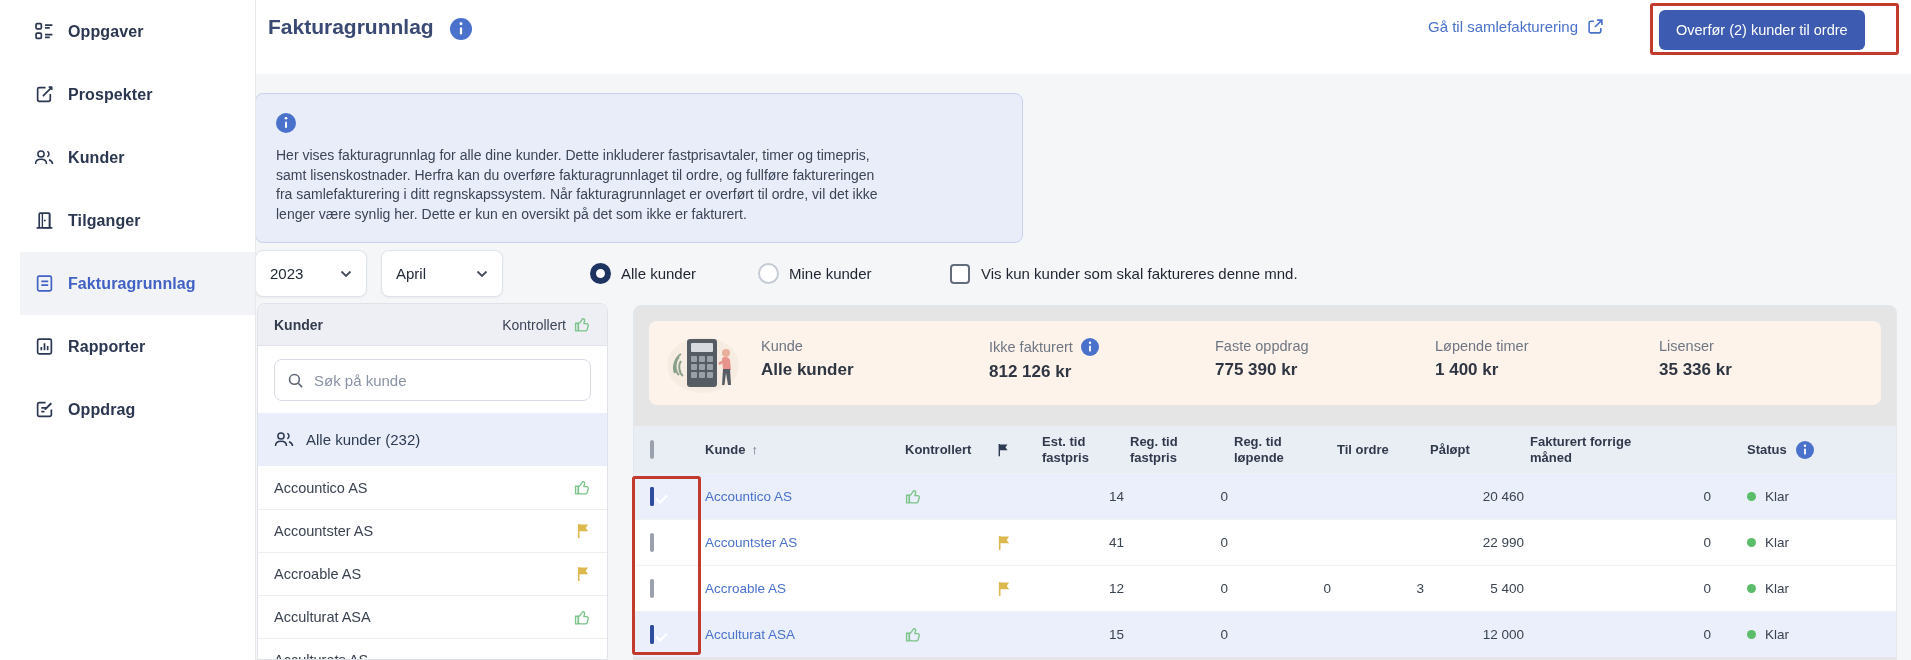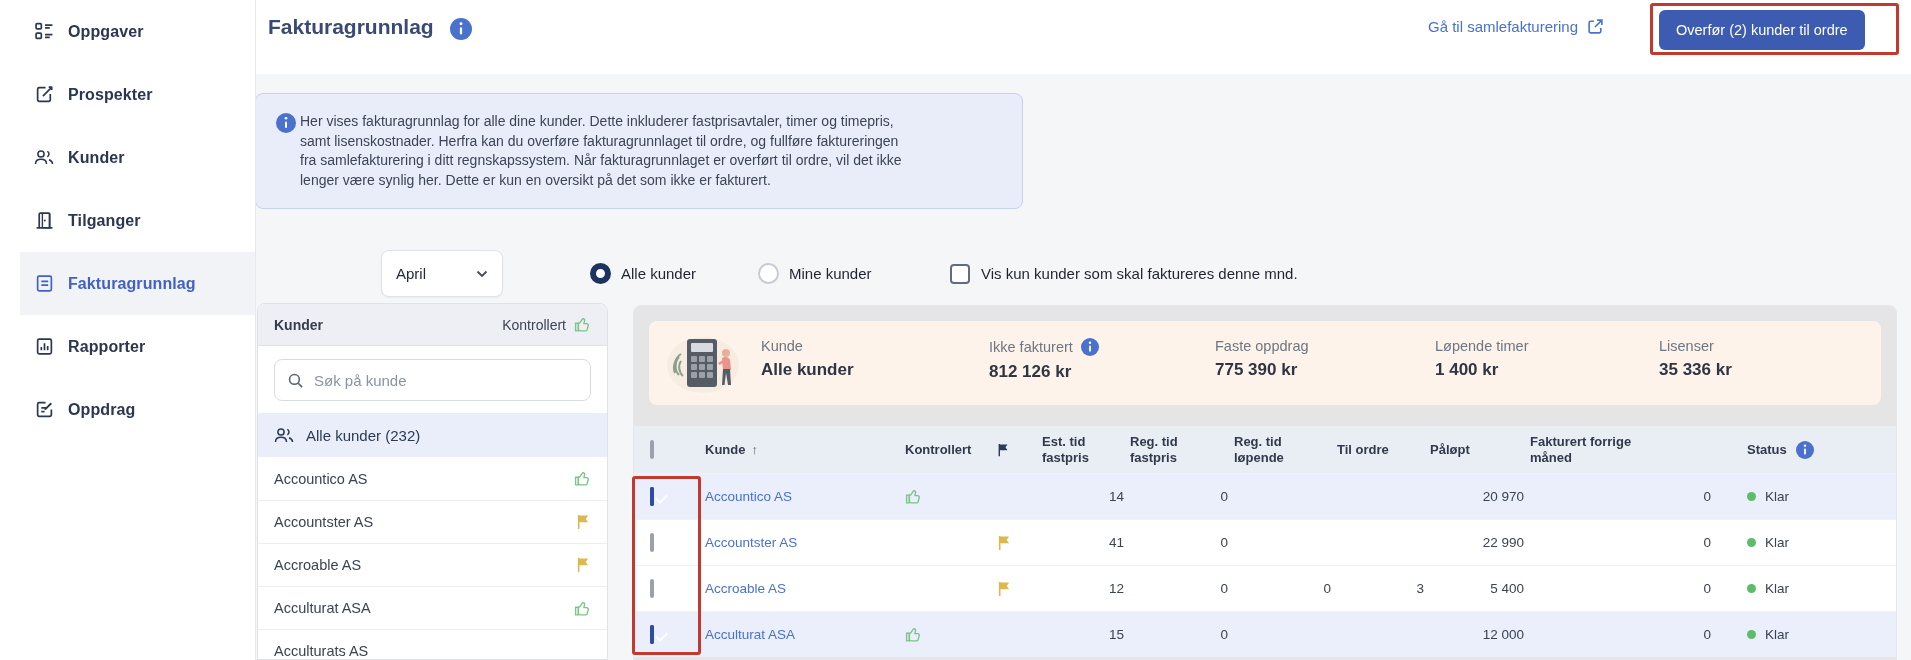--- a/index.html
+++ b/index.html
@@ -25,21 +25,21 @@
   .page-title{ position:absolute; left:268px; top:15px; font-size:21px; font-weight:700; color:#3b4a74; }
   .title-info{ position:absolute; left:450px; top:18px; width:22px; height:22px; }
   .toplink{ position:absolute; left:1428px; top:18px; display:flex; align-items:center; gap:9px; color:var(--link); font-size:15px; cursor:pointer; }
   .btn-primary{ position:absolute; left:1659px; top:10px; height:40px; padding:0 17px; background:var(--accent); color:#fff; font-size:14.5px; font-family:"Liberation Sans",sans-serif; border:none; border-radius:6px; cursor:pointer; }
 
   .annot{ position:absolute; border:3px solid var(--annotation); border-radius:3px; pointer-events:none; z-index:10; }
   .annot-btn{ left:1650px; top:3px; width:249px; height:52px; }
   .annot-checks{ left:632px; top:476px; width:69px; height:179px; }
 
   
-  .info-box{ position:absolute; left:255px; top:93px; width:768px; background:var(--info-bg); border:1px solid var(--info-border); border-radius:8px; padding:18px 20px; display:flex; gap:4px; }
+  .info-box{ position:absolute; left:255px; top:93px; width:768px; background:var(--info-bg); border:1px solid var(--info-border); border-radius:8px; padding:18px 20px; display:flex; gap:13px;flex-direction:column; }
   .info-box .txt{ font-size:14px; line-height:19.5px; color:#3c4456; max-width:610px; }
   .info-ico{ width:20px; height:20px; flex:0 0 20px; color:var(--link); margin-top:1px; }
 
   
   .select{ position:absolute; top:250px; height:47px; background:#fff; border:1px solid #dfe3ea; border-radius:8px; box-shadow:0 1px 2px rgba(16,24,40,.05); display:flex; align-items:center; justify-content:space-between; padding:0 14px; font-size:15px; color:#222a38; cursor:pointer; }
   .sel-year{ left:255px; width:112px; }
   .sel-month{ left:381px; width:122px; }
   .chev{ width:12px; height:8px; color:#434b5a; }
   .radio-row{ position:absolute; top:250px; height:47px; display:flex; align-items:center; gap:10px; font-size:15px; color:#1f2430; }
   .r1{ left:590px; } .r2{ left:758px; }
@@ -50,21 +50,21 @@
   .chk{ width:20px; height:20px; border:2px solid #636c7b; border-radius:4px; background:#fff; cursor:pointer; }
 
   
   .panel{ position:absolute; left:257px; top:303px; width:351px; height:357px; background:#fff; border:1px solid #dfe3e9; border-radius:8px 8px 0 0; overflow:hidden; }
   .panel-head{ height:42px; background:#edeff4; border-bottom:1px solid #e0e3ea; display:flex; align-items:center; justify-content:space-between; padding:0 16px; }
   .panel-head .ph-l{ font-size:14px; font-weight:700; color:#343c4d; }
   .panel-head .ph-r{ display:flex; align-items:center; gap:8px; font-size:14px; color:#3c4456; }
   .search-wrap{ margin:13px 16px 12px; height:42px; border:1px solid #d7dbe3; border-radius:8px; display:flex; align-items:center; padding:9px 12px; gap:10px; background:#fff; }
   .search-wrap input{ border:none; outline:none; font-size:15px; color:#333; width:100%; font-family:"Liberation Sans",sans-serif; }
   .search-wrap input::placeholder{ color:#8a93a3; }
-  .all-row{ height:44px; background:#e9eefa; display:flex; align-items:center; gap:12px; padding:0 16px; font-size:15px; color:#2c3a52; font-weight:400; cursor:pointer; }
+  .all-row{ height:53px; background:#e9eefa; display:flex; align-items:center; gap:12px; padding:0 16px; font-size:15px; color:#2c3a52; font-weight:400; cursor:pointer; }
   .cust-item{ height:43px; display:flex; align-items:center; justify-content:space-between; padding:0 16px; border-top:1px solid #eceef2; font-size:14.5px; color:#3a4350; cursor:pointer; background:#fff; }
   .cust-item:first-child{ border-top:none; }
 
   
   .card{ position:absolute; left:633px; top:305px; width:1264px; height:406px; background:#e5e5e5; border:1px solid var(--border); border-radius:8px 8px 0 0; overflow:hidden; }
   .banner{ margin:15px 15px 0; height:84px; background:var(--banner-bg); border-radius:8px; position:relative; }
   .illus{ position:absolute; left:14px; top:10px; }
   .stat{ position:absolute; top:17px; }
   .stat .lab{ font-size:14.5px; color:var(--muted); display:flex; align-items:center; gap:8px; }
   .stat .val{ font-size:17px; font-weight:700; color:#2f3542; margin-top:6px; }
@@ -195,20 +195,28 @@
     <span class="info-ico">
       <svg viewBox="0 0 18 18" width="20" height="20">
           <circle cx="9" cy="9" r="9" fill="currentColor"></circle>
           <rect x="8.1" y="7.6" width="1.8" height="6" rx=".9" fill="#fff"></rect>
           <circle cx="9" cy="4.7" r="1.2" fill="#fff"></circle>
         </svg>
     </span>
     <div class="txt">Her vises fakturagrunnlag for alle dine kunder. Dette inkluderer fastprisavtaler, timer og timepris, samt lisenskostnader. Herfra kan du overføre fakturagrunnlaget til ordre, og fullføre faktureringen fra samlefakturering i ditt regnskapssystem. Når fakturagrunnlaget er overført til ordre, vil det ikke lenger være synlig her. Dette er kun en oversikt på det som ikke er fakturert.</div>
   </div>
 
+  <div class="select sel-year">
+    <span>2023</span>
+    <span class="chev">
+      <svg viewBox="0 0 12 8" width="12" height="8" fill="none" stroke="currentColor" stroke-width="1.8">
+          <path d="M1.5 1.5L6 6l4.5-4.5"></path>
+        </svg>
+    </span>
+  </div>
   <div class="select sel-month">
     <span>April</span>
     <span class="chev">
       <svg viewBox="0 0 12 8" width="12" height="8" fill="none" stroke="currentColor" stroke-width="1.8">
           <path d="M1.5 1.5L6 6l4.5-4.5"></path>
         </svg>
     </span>
   </div>
   <div class="radio-row r1">
     <span class="radio sel"></span>
@@ -407,21 +415,21 @@
       <path d="M1.5 6.8h2.6v7.2H1.5z"></path>
       <path d="M4.1 13.2l1.9.8h4.8c.7 0 1.3-.5 1.5-1.1l1.1-3.8c.3-.9-.4-1.9-1.4-1.9H9.3l.7-3c.2-.8-.4-1.6-1.2-1.6-.4 0-.9.2-1.1.6L5.4 6.5l-1.3.4z" stroke-linejoin="round"></path>
     </svg>
   </span>
 </span>
     <span></span>
     <span class="num">14</span>
     <span class="num">0</span>
     <span class="num"></span>
     <span class="num"></span>
-    <span class="num">20 970</span>
+    <span class="num">20 460</span>
     <span class="num">0</span>
     <span class="status-cell">
       <span class="dot"></span>
       <span>Klar</span>
     </span>
   </div>
 
   <div class="grid trow">
     <span><span class="cb"></span></span>
     <span class="cname">Accountster AS</span>

